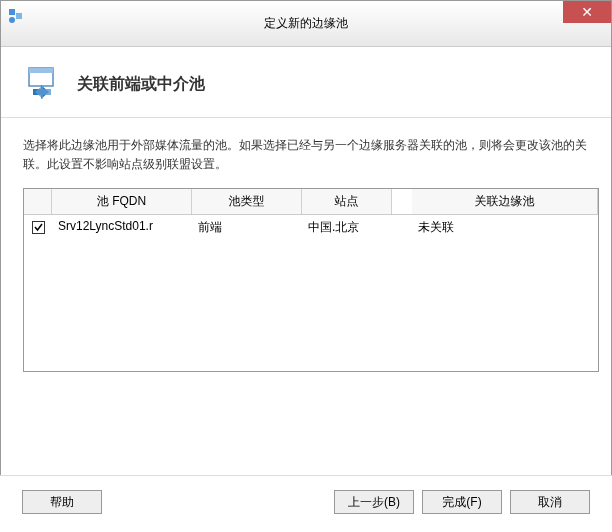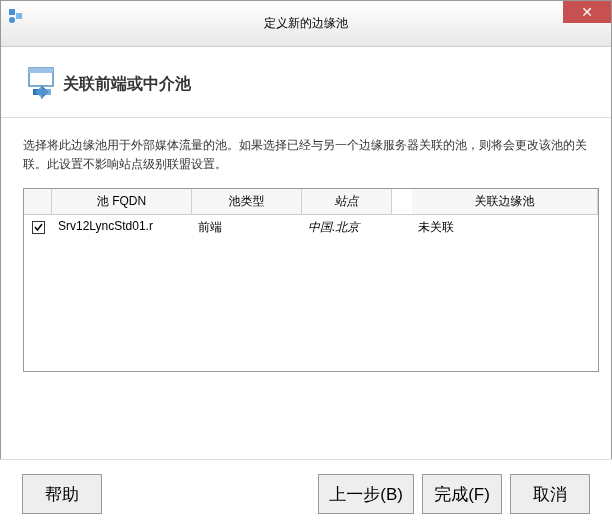--- a/index.html
+++ b/index.html
@@ -3,45 +3,45 @@
   <meta charset="utf-8">
   <style>
     * { margin: 0; padding: 0; box-sizing: border-box; }
     body { font-family: "Microsoft YaHei", "SimSun", sans-serif; font-size: 12px; background: #fff; width: 612px; height: 532px; overflow: hidden; border: 1px solid #999; }
     
     .titlebar { height: 46px; background: linear-gradient(to bottom, #fff, #e8e8e8); display: flex; align-items: center; justify-content: center; position: relative; border-bottom: 1px solid #ccc; }
     .titlebar-icon { position: absolute; left: 6px; top: 6px; width: 18px; height: 18px; }
     .titlebar-title { font-size: 12px; color: #000; }
     .titlebar-close { position: absolute; right: 0; top: 0; width: 48px; height: 22px; background: #c75050; color: #fff; display: flex; align-items: center; justify-content: center; font-size: 14px; font-family: Arial; }
     
-    .header-section { padding: 18px 22px 14px 22px; display: flex; align-items: center; gap: 2px; border-bottom: 1px solid #ddd; }
+    .header-section { padding: 18px 22px 14px 22px; display: flex; align-items: center; gap: 16px; border-bottom: 1px solid #ddd; }
     .header-icon { width: 38px; height: 38px; flex-shrink: 0; }
     .header-title { font-size: 16px; font-weight: bold; color: #333; }
     
     .content { padding: 18px 12px 10px 22px; }
     .desc { color: #333; line-height: 1.6; margin-bottom: 14px; }
     .label { color: #333; margin-bottom: 6px; }
     
     .grid { border: 1px solid #999; background: #fff; height: 184px; overflow: hidden; }
     .grid-header { display: flex; background: #fff; border-bottom: 1px solid #ccc; }
     .grid-header-cell { padding: 4px 6px; border-right: 1px solid #d0d0d0; text-align: center; background: #f7f7f7; }
     .col-check { width: 28px; flex-shrink: 0; }
     .col-fqdn { width: 140px; flex-shrink: 0; }
     .col-type { width: 110px; flex-shrink: 0; }
-    .col-site { width: 90px; flex-shrink: 0; font-style: italic; }
+    .col-site { width: 90px; flex-shrink: 0; }
     .col-edge { flex: 1; margin-left: 20px; }
     .grid-row { display: flex; }
     .grid-cell { padding: 4px 6px; overflow: hidden; white-space: nowrap; }
     .grid-cell.col-check { display: flex; align-items: center; justify-content: center; padding: 2px; }
     .checkbox { width: 13px; height: 13px; border: 1px solid #333; display: flex; align-items: center; justify-content: center; background: #fff; }
     .checkbox svg { width: 11px; height: 11px; }
     
     .footer { position: absolute; bottom: 0; left: 0; right: 0; padding: 14px 22px 18px 22px; display: flex; gap: 8px; border-top: 1px solid #ddd; background: #fff; }
     .footer-spacer { flex: 1; }
-    .btn { min-width: 80px; height: 40px; background: #eee; border: 1px solid #999; font-size: 17px; font-family: inherit; cursor: pointer; padding: 0 10px; }
+    .btn { min-width: 80px; height: 24px; background: #eee; border: 1px solid #999; font-size: 12px; font-family: inherit; cursor: pointer; padding: 0 10px; }
   </style>
 </head>
 <body>
 
 <div class="titlebar">
   <span class="titlebar-icon">
     <svg viewBox="0 0 18 18">
         <rect x="2" y="2" width="6" height="6" fill="#4a90d9"></rect>
         <rect x="9" y="6" width="6" height="6" fill="#7ab8e8"></rect>
         <circle cx="5" cy="13" r="3" fill="#4a90d9"></circle>

